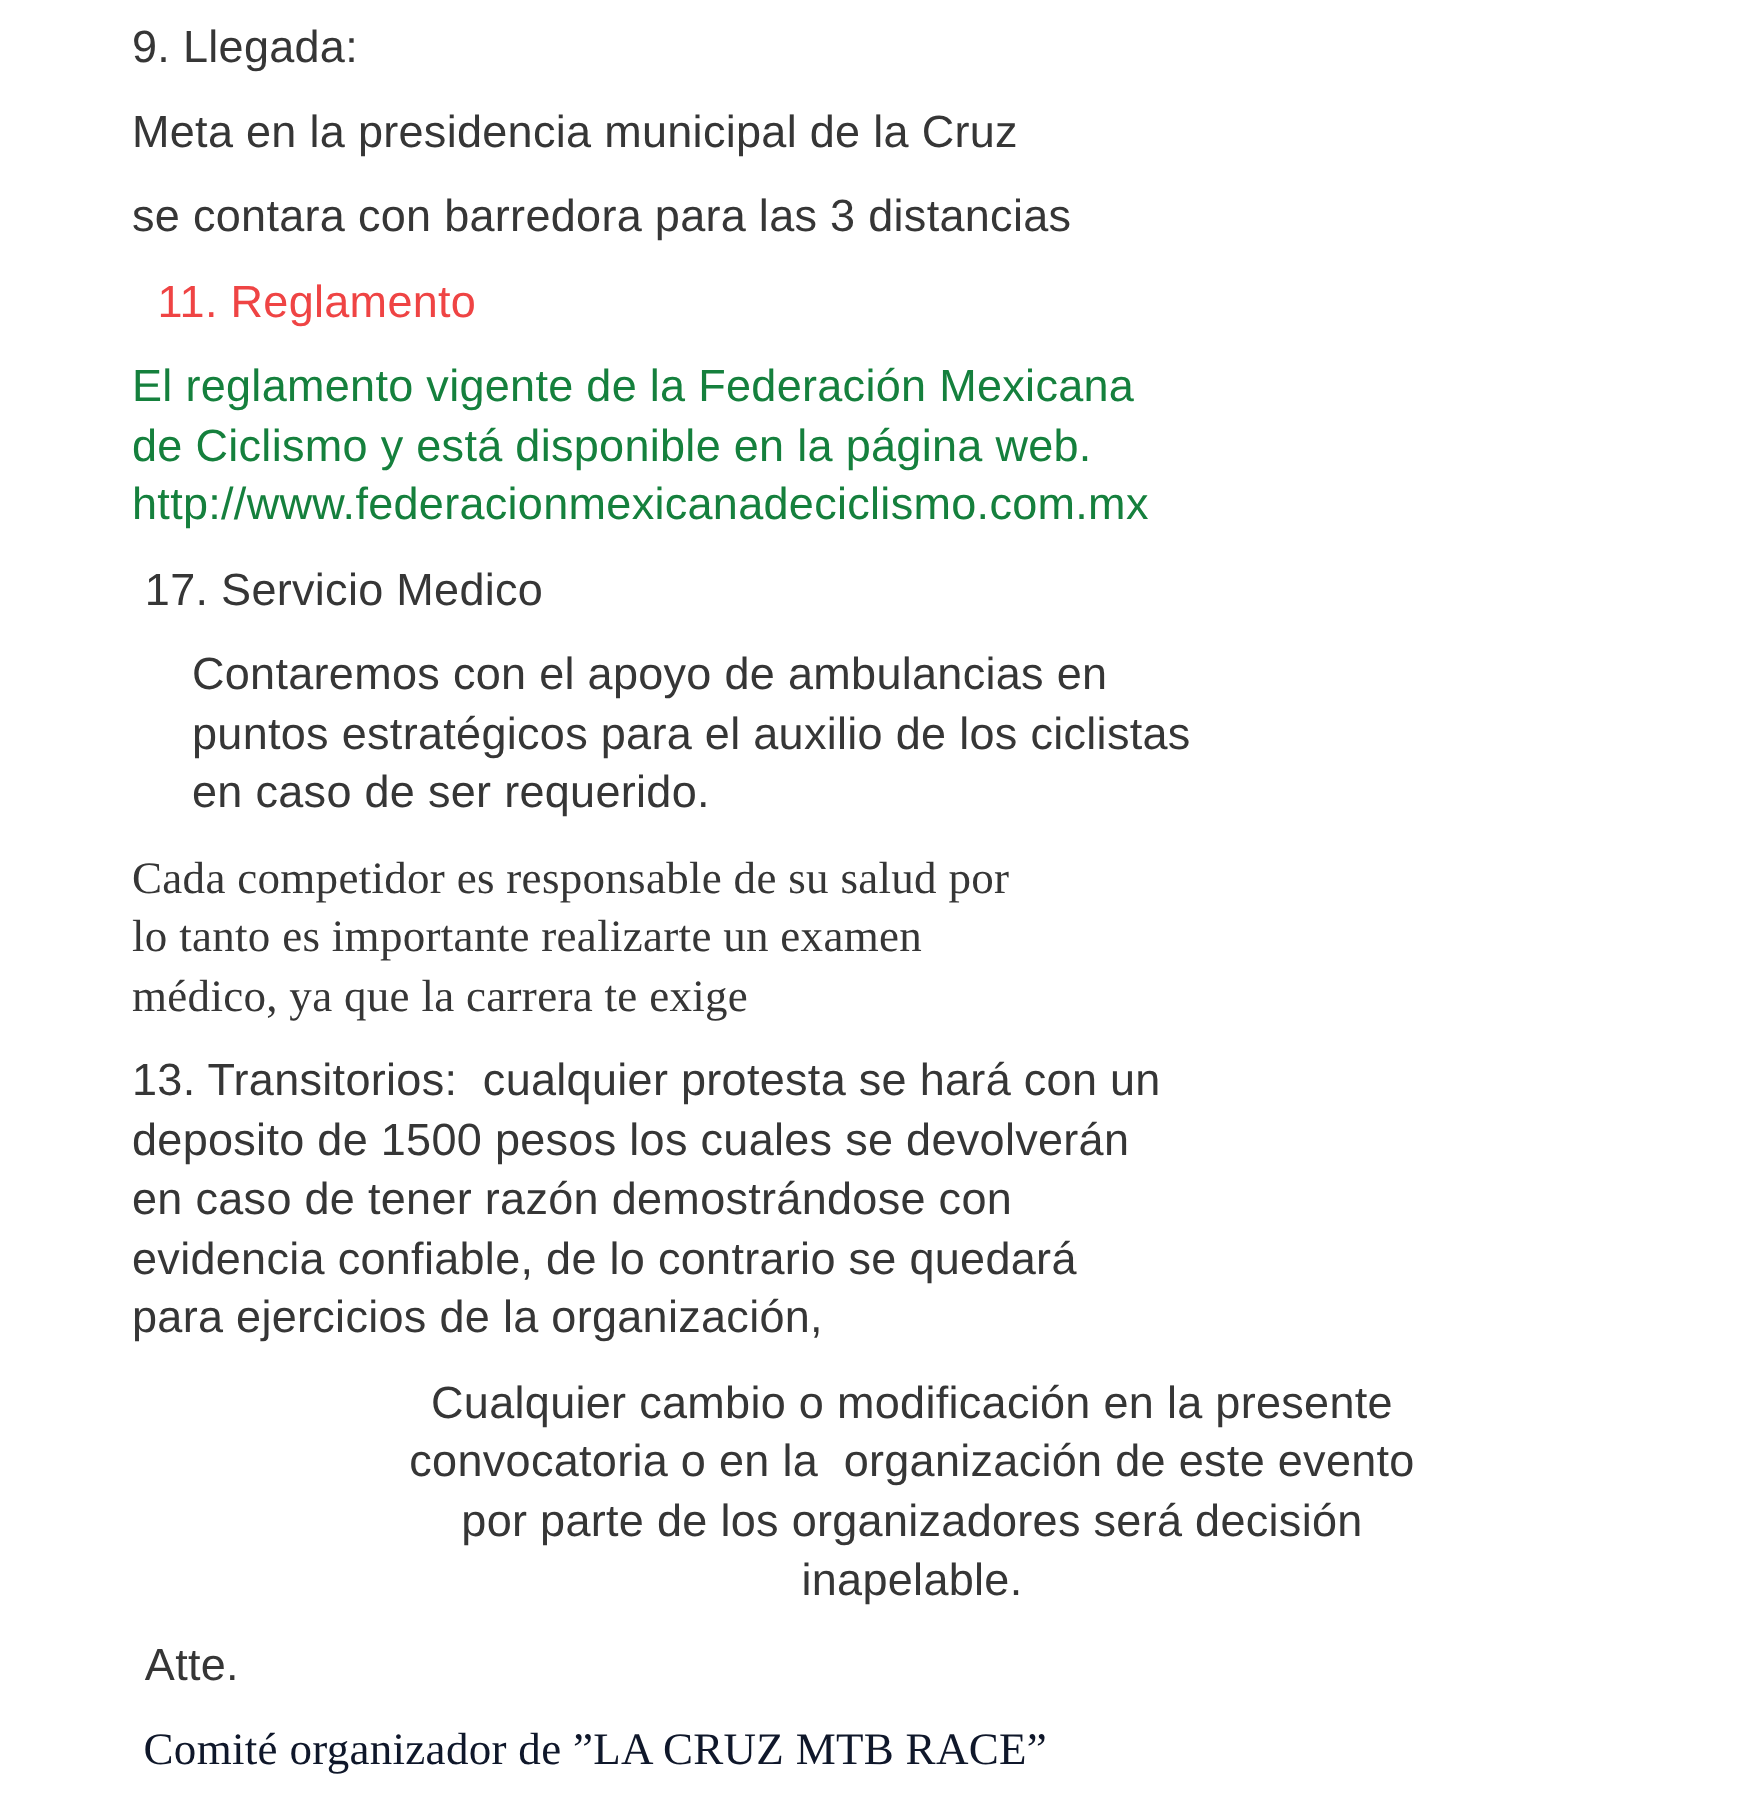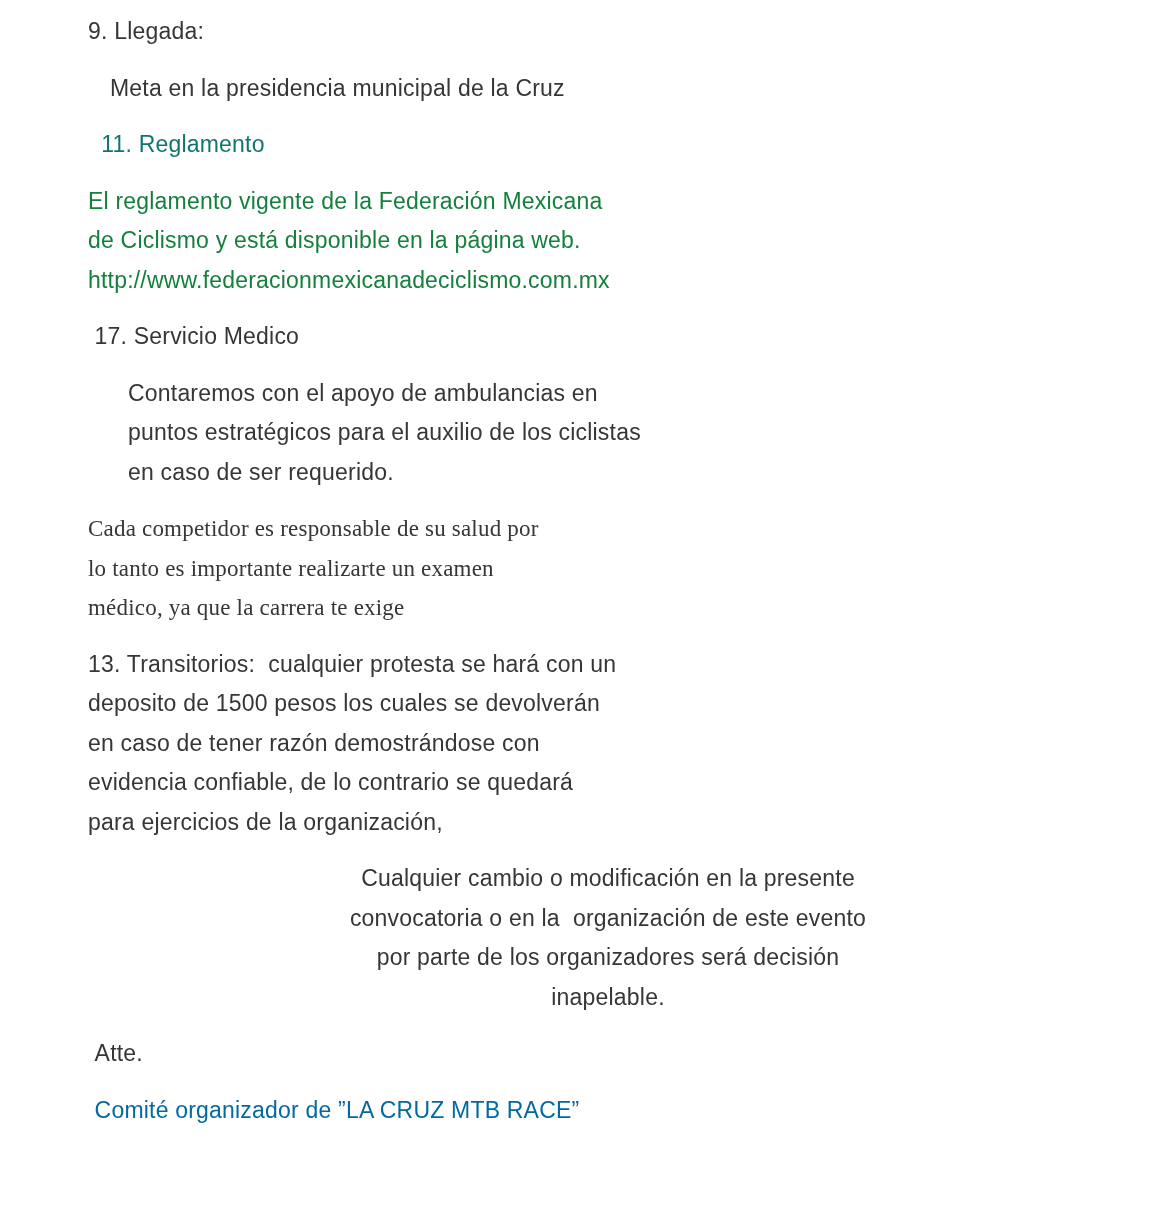--- a/index.html
+++ b/index.html
@@ -9,51 +9,52 @@
     height: 1211px;
     overflow: hidden;
     font-family: "Liberation Sans", sans-serif;
   }
   .page {
     padding: 12px 40px 0 88px;
     width: 100%;
     height: 100%;
   }
   .para {
-    font-size: 23px;
+    font-size: 30px;
     font-weight: 300;
     color: #363636;
     line-height: 39.5px;
     letter-spacing: 0.2px;
     white-space: pre-wrap;      
     margin: 0 0 17px 0;
     max-width: 1040px;
   }
 </style>
 </head>
 <body style="background: rgb(255, 255, 255);">
 
 <div class="page">
   <p class="para" style="color: rgb(54, 54, 54);">9. Llegada:</p>
-  <p class="para" style="color: rgb(54, 54, 54); margin-left: 22px;">Meta en la presidencia municipal de la Cruz</p>
-  <p class="para" style="color: #0f766e;">  11. Reglamento</p>
+  <p class="para" style="color: rgb(54, 54, 54);">Meta en la presidencia municipal de la Cruz</p>
+  <p class="para" style="color: rgb(54, 54, 54);">se contara con barredora para las 3 distancias</p>
+  <p class="para" style="color: #ef4444;">  11. Reglamento</p>
   <p class="para" style="color: #15803d;">El reglamento vigente de la Federación Mexicana
 de Ciclismo y está disponible en la página web.
 http://www.federacionmexicanadeciclismo.com.mx</p>
   <p class="para" style="color: rgb(54, 54, 54);"> 17. Servicio Medico</p>
   <p class="para" style="color: rgb(54, 54, 54); margin-left: 40px;">Contaremos con el apoyo de ambulancias en
 puntos estratégicos para el auxilio de los ciclistas
 en caso de ser requerido.</p>
   <p class="para" style="color: rgb(54, 54, 54); font-family: Liberation Serif, serif;">Cada competidor es responsable de su salud por
 lo tanto es importante realizarte un examen
 médico, ya que la carrera te exige</p>
   <p class="para" style="color: rgb(54, 54, 54);">13. Transitorios:  cualquier protesta se hará con un
 deposito de 1500 pesos los cuales se devolverán
 en caso de tener razón demostrándose con
 evidencia confiable, de lo contrario se quedará
 para ejercicios de la organización,</p>
   <p class="para" style="color: rgb(54, 54, 54); text-align: center;">Cualquier cambio o modificación en la presente
 convocatoria o en la  organización de este evento
 por parte de los organizadores será decisión
 inapelable.</p>
   <p class="para" style="color: rgb(54, 54, 54);"> Atte.</p>
-  <p class="para" style="color: #0369a1;"> Comité organizador de ”LA CRUZ MTB RACE”</p>
+  <p class="para" style="color: #0f172a; font-family: Liberation Serif, serif;"> Comité organizador de ”LA CRUZ MTB RACE”</p>
 </div>
 
 </body></html>

